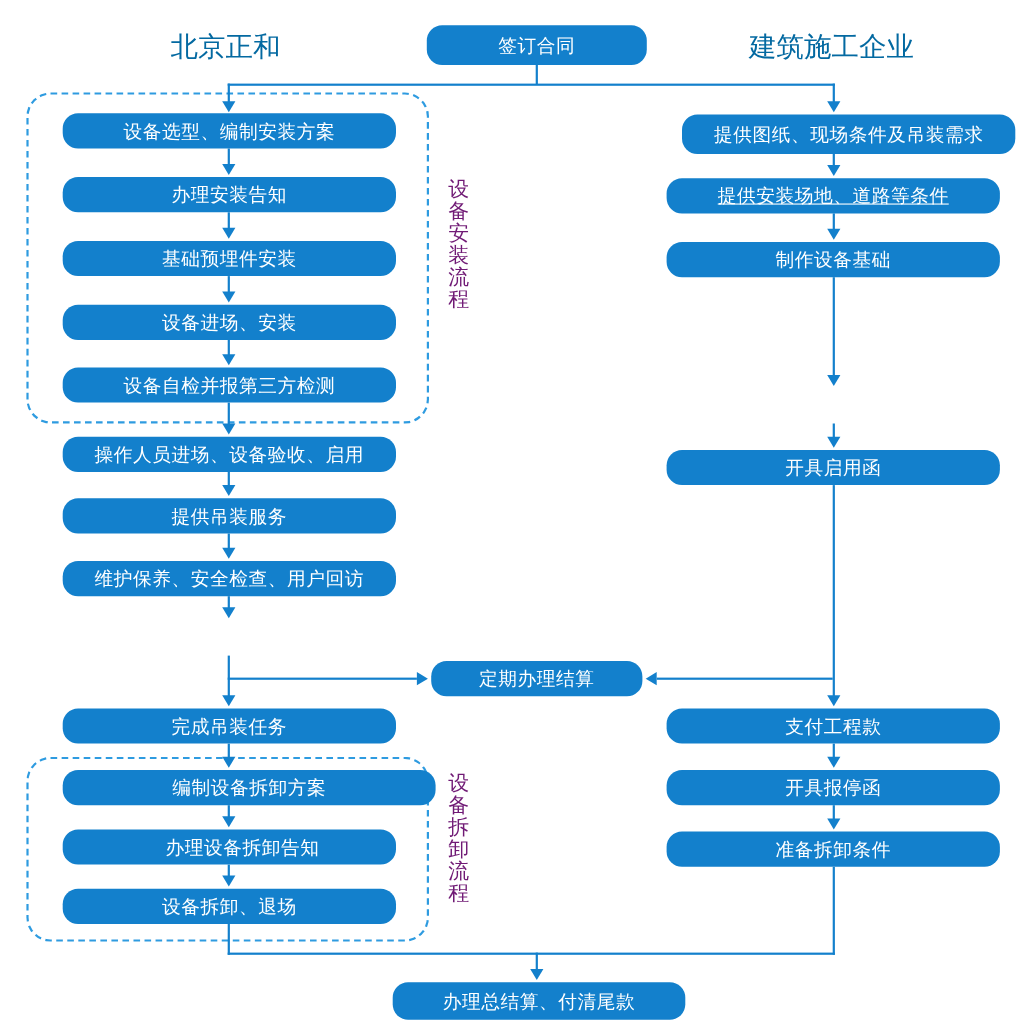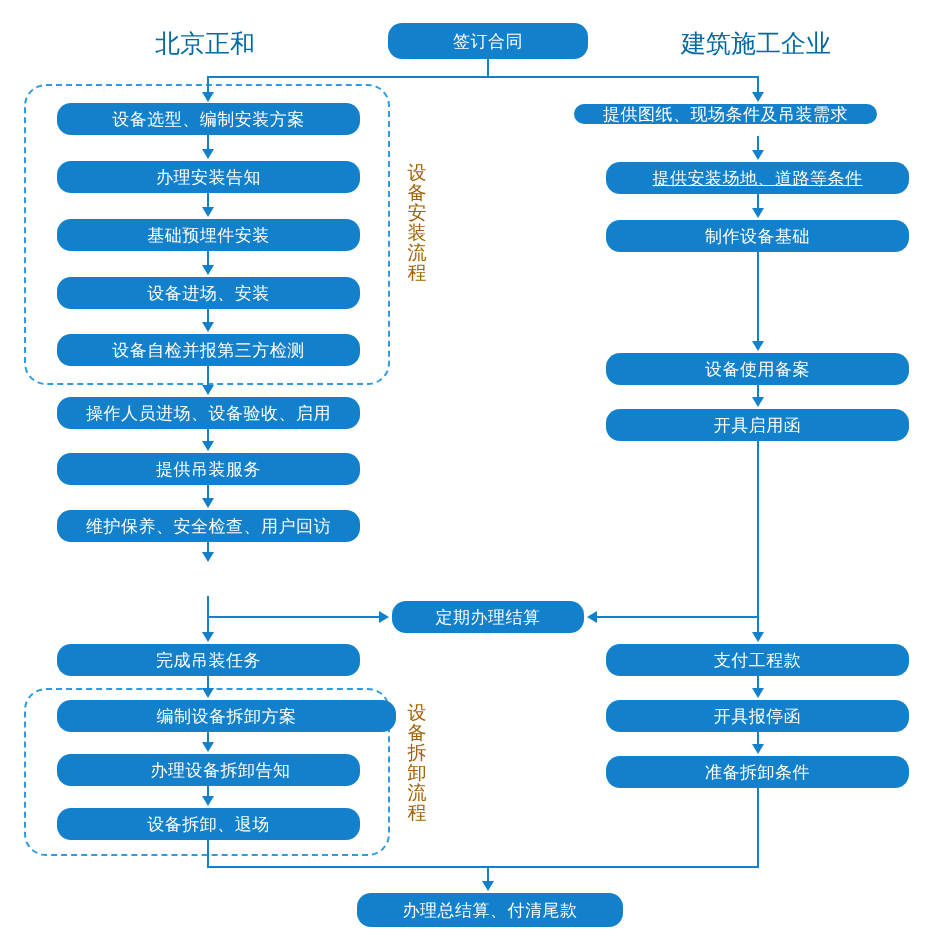--- a/index.html
+++ b/index.html
@@ -36,21 +36,21 @@
     position: absolute;
     color: #0369a1;
     font-size: 25px;
     line-height: 1;
     white-space: nowrap;
     z-index: 3;
   }
   
   .vlabel {
     position: absolute;
-    color: #a16207;
+    color: #701a75;
     font-size: 19px;
     line-height: 1.05;
     width: 22px;
     text-align: center;
     word-break: break-all;
     z-index: 3;
   }
   
   .group-frame {
     position: absolute;
@@ -159,24 +159,23 @@
   <div class="arrow down" style="left:202px; top:688px;"></div>
 
   <div class="edge v" style="left:207px; top:732px; height:12px;"></div>
   <div class="arrow down" style="left:202px; top:742px;"></div>
 
   <div class="edge v" style="left:207px; top:786px; height:12px;"></div>
   <div class="arrow down" style="left:202px; top:796px;"></div>
 
   <div class="edge v" style="left:207px; top:840px; height:28px;"></div>
 
-  <div class="node" style="left:574px; top:104px; width:303px; height:20px;">提供图纸、现场条件及吊装需求</div>
+  <div class="node" style="left:620px; top:104px; width:303px; height:36px;">提供图纸、现场条件及吊装需求</div>
   <div class="node" style="left:606px; top:162px; width:303px; height:32px;text-decoration:underline;">提供安装场地、道路等条件</div>
   <div class="node" style="left:606px; top:220px; width:303px; height:32px;">制作设备基础</div>
-  <div class="node" style="left:606px; top:353px; width:303px; height:32px;">设备使用备案</div>
   <div class="node" style="left:606px; top:409px; width:303px; height:32px;">开具启用函</div>
   <div class="node" style="left:606px; top:644px; width:303px; height:32px;">支付工程款</div>
   <div class="node" style="left:606px; top:700px; width:303px; height:32px;">开具报停函</div>
   <div class="node" style="left:606px; top:756px; width:303px; height:32px;">准备拆卸条件</div>
 
   <div class="edge v" style="left:757px; top:136px; height:16px;"></div>
   <div class="arrow down" style="left:752px; top:150px;"></div>
 
   <div class="edge v" style="left:757px; top:194px; height:16px;"></div>
   <div class="arrow down" style="left:752px; top:208px;"></div>

